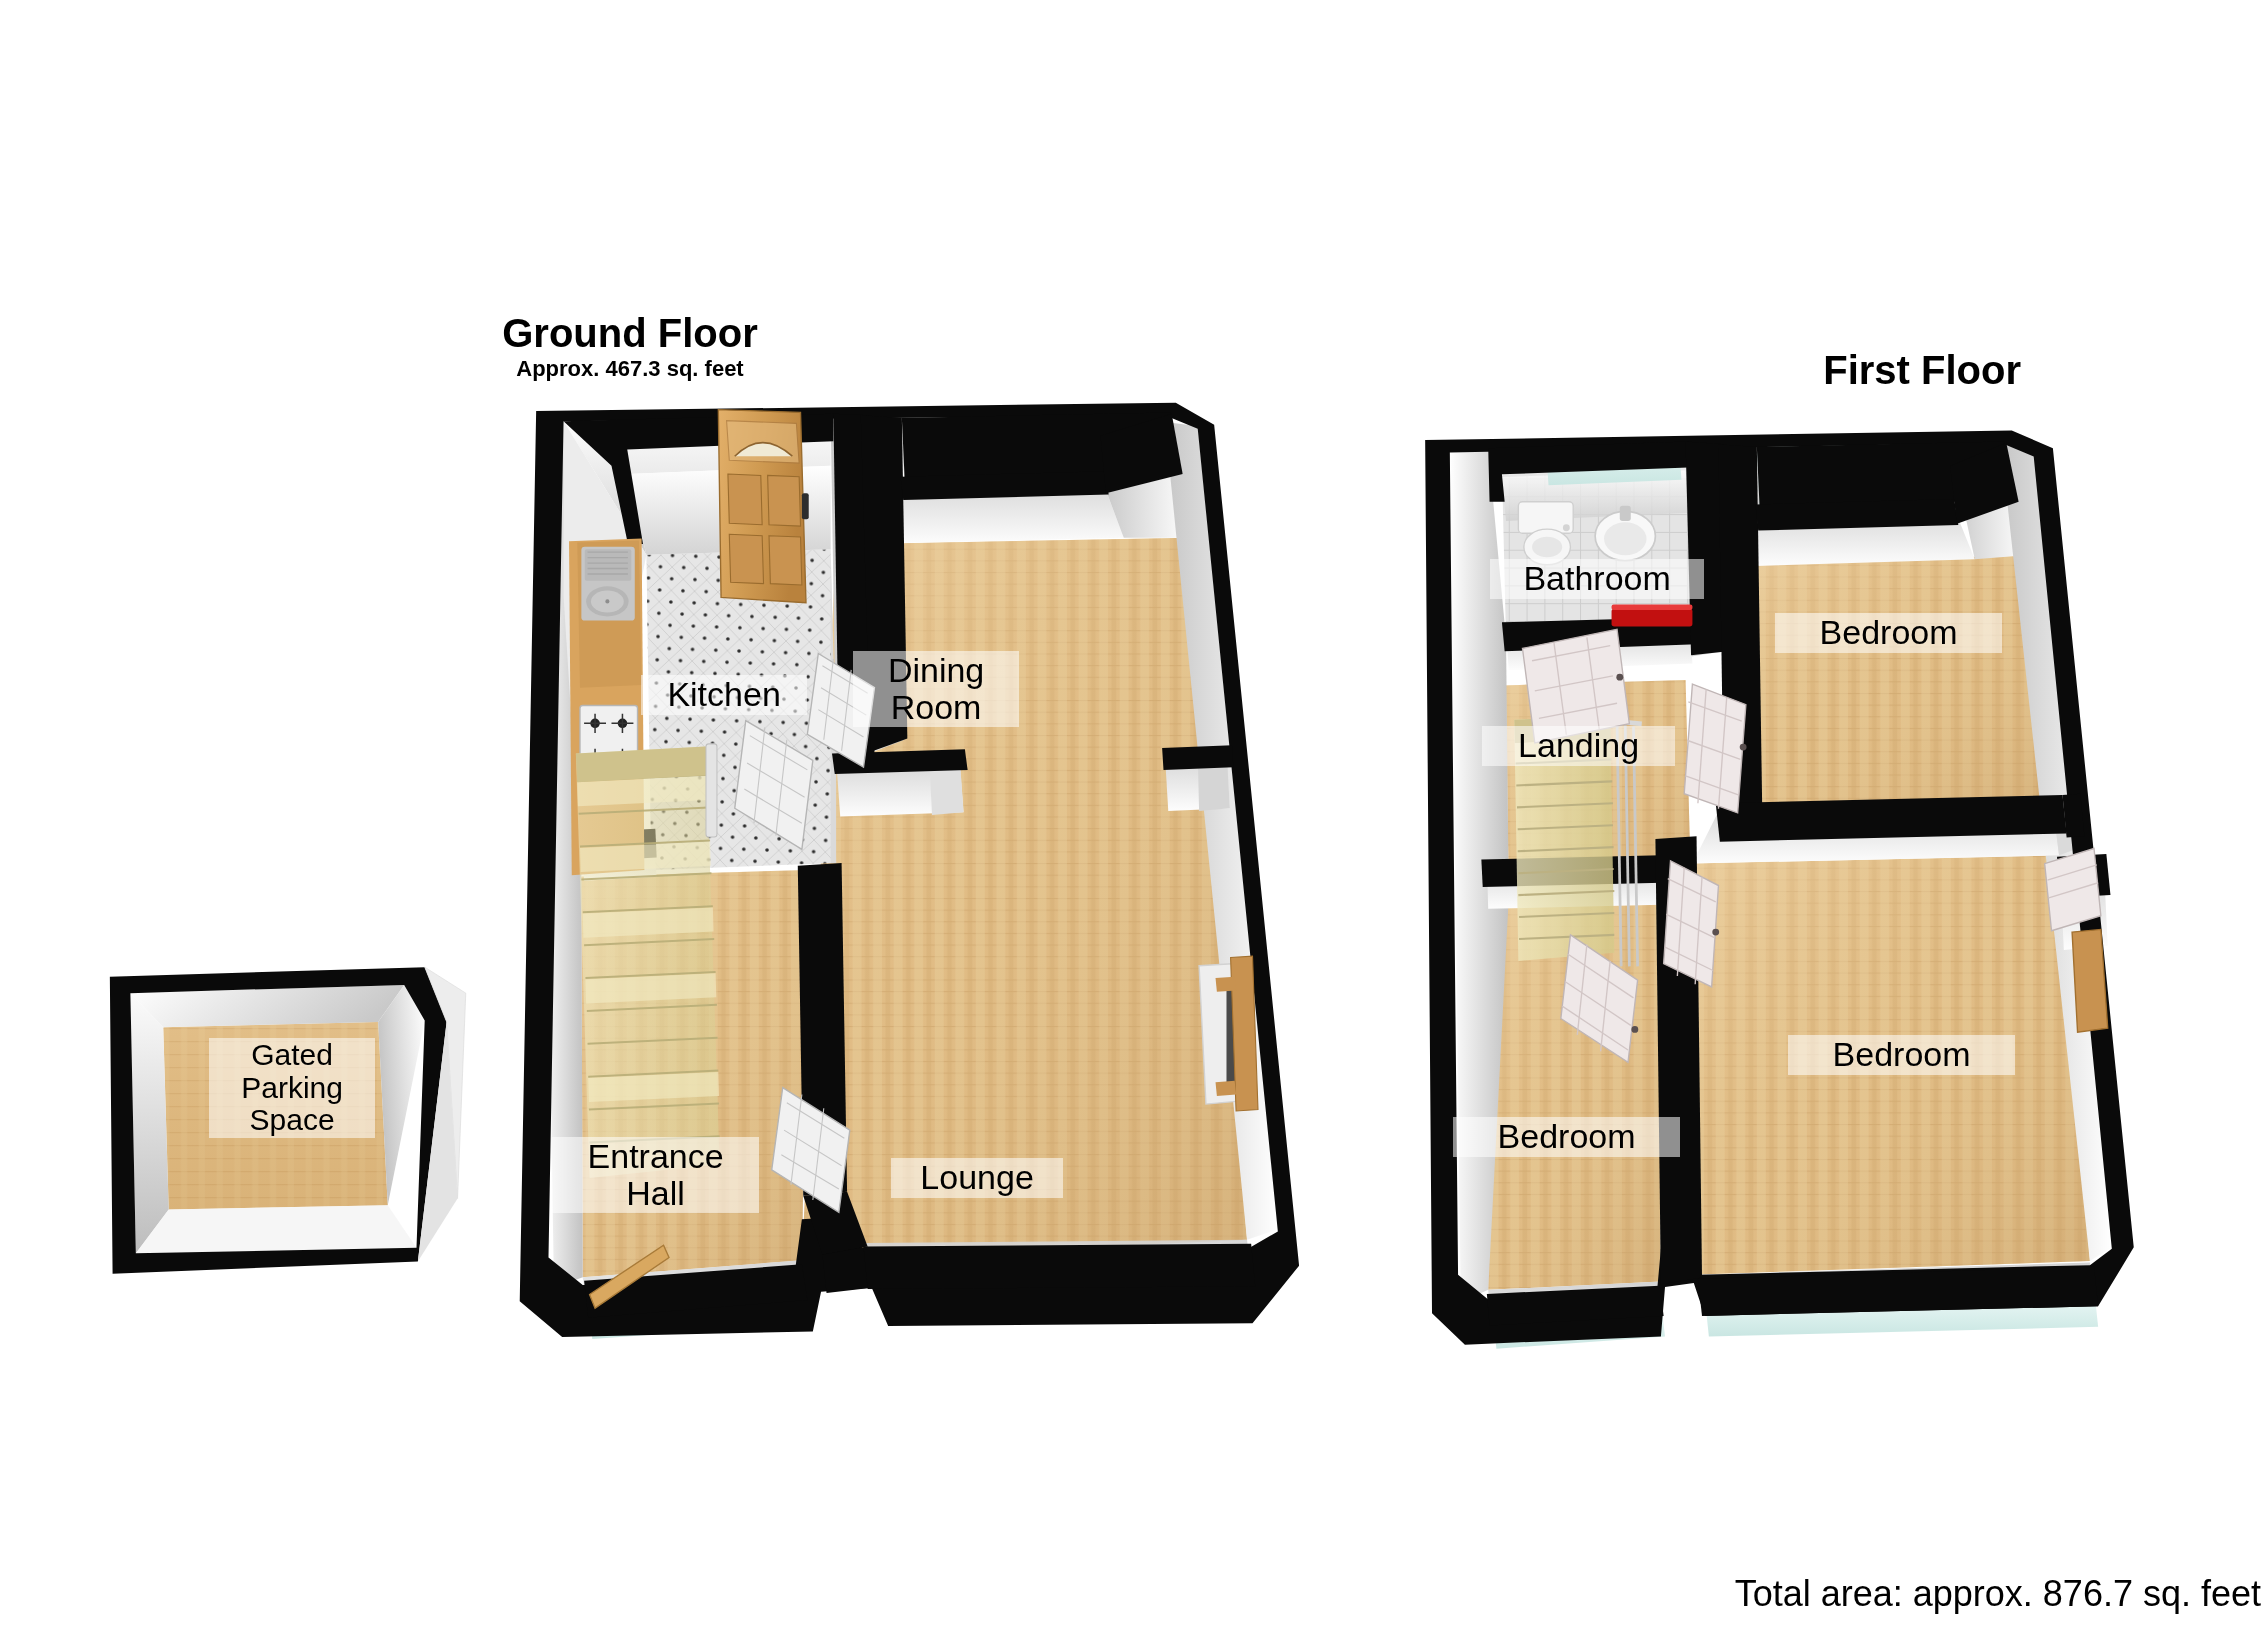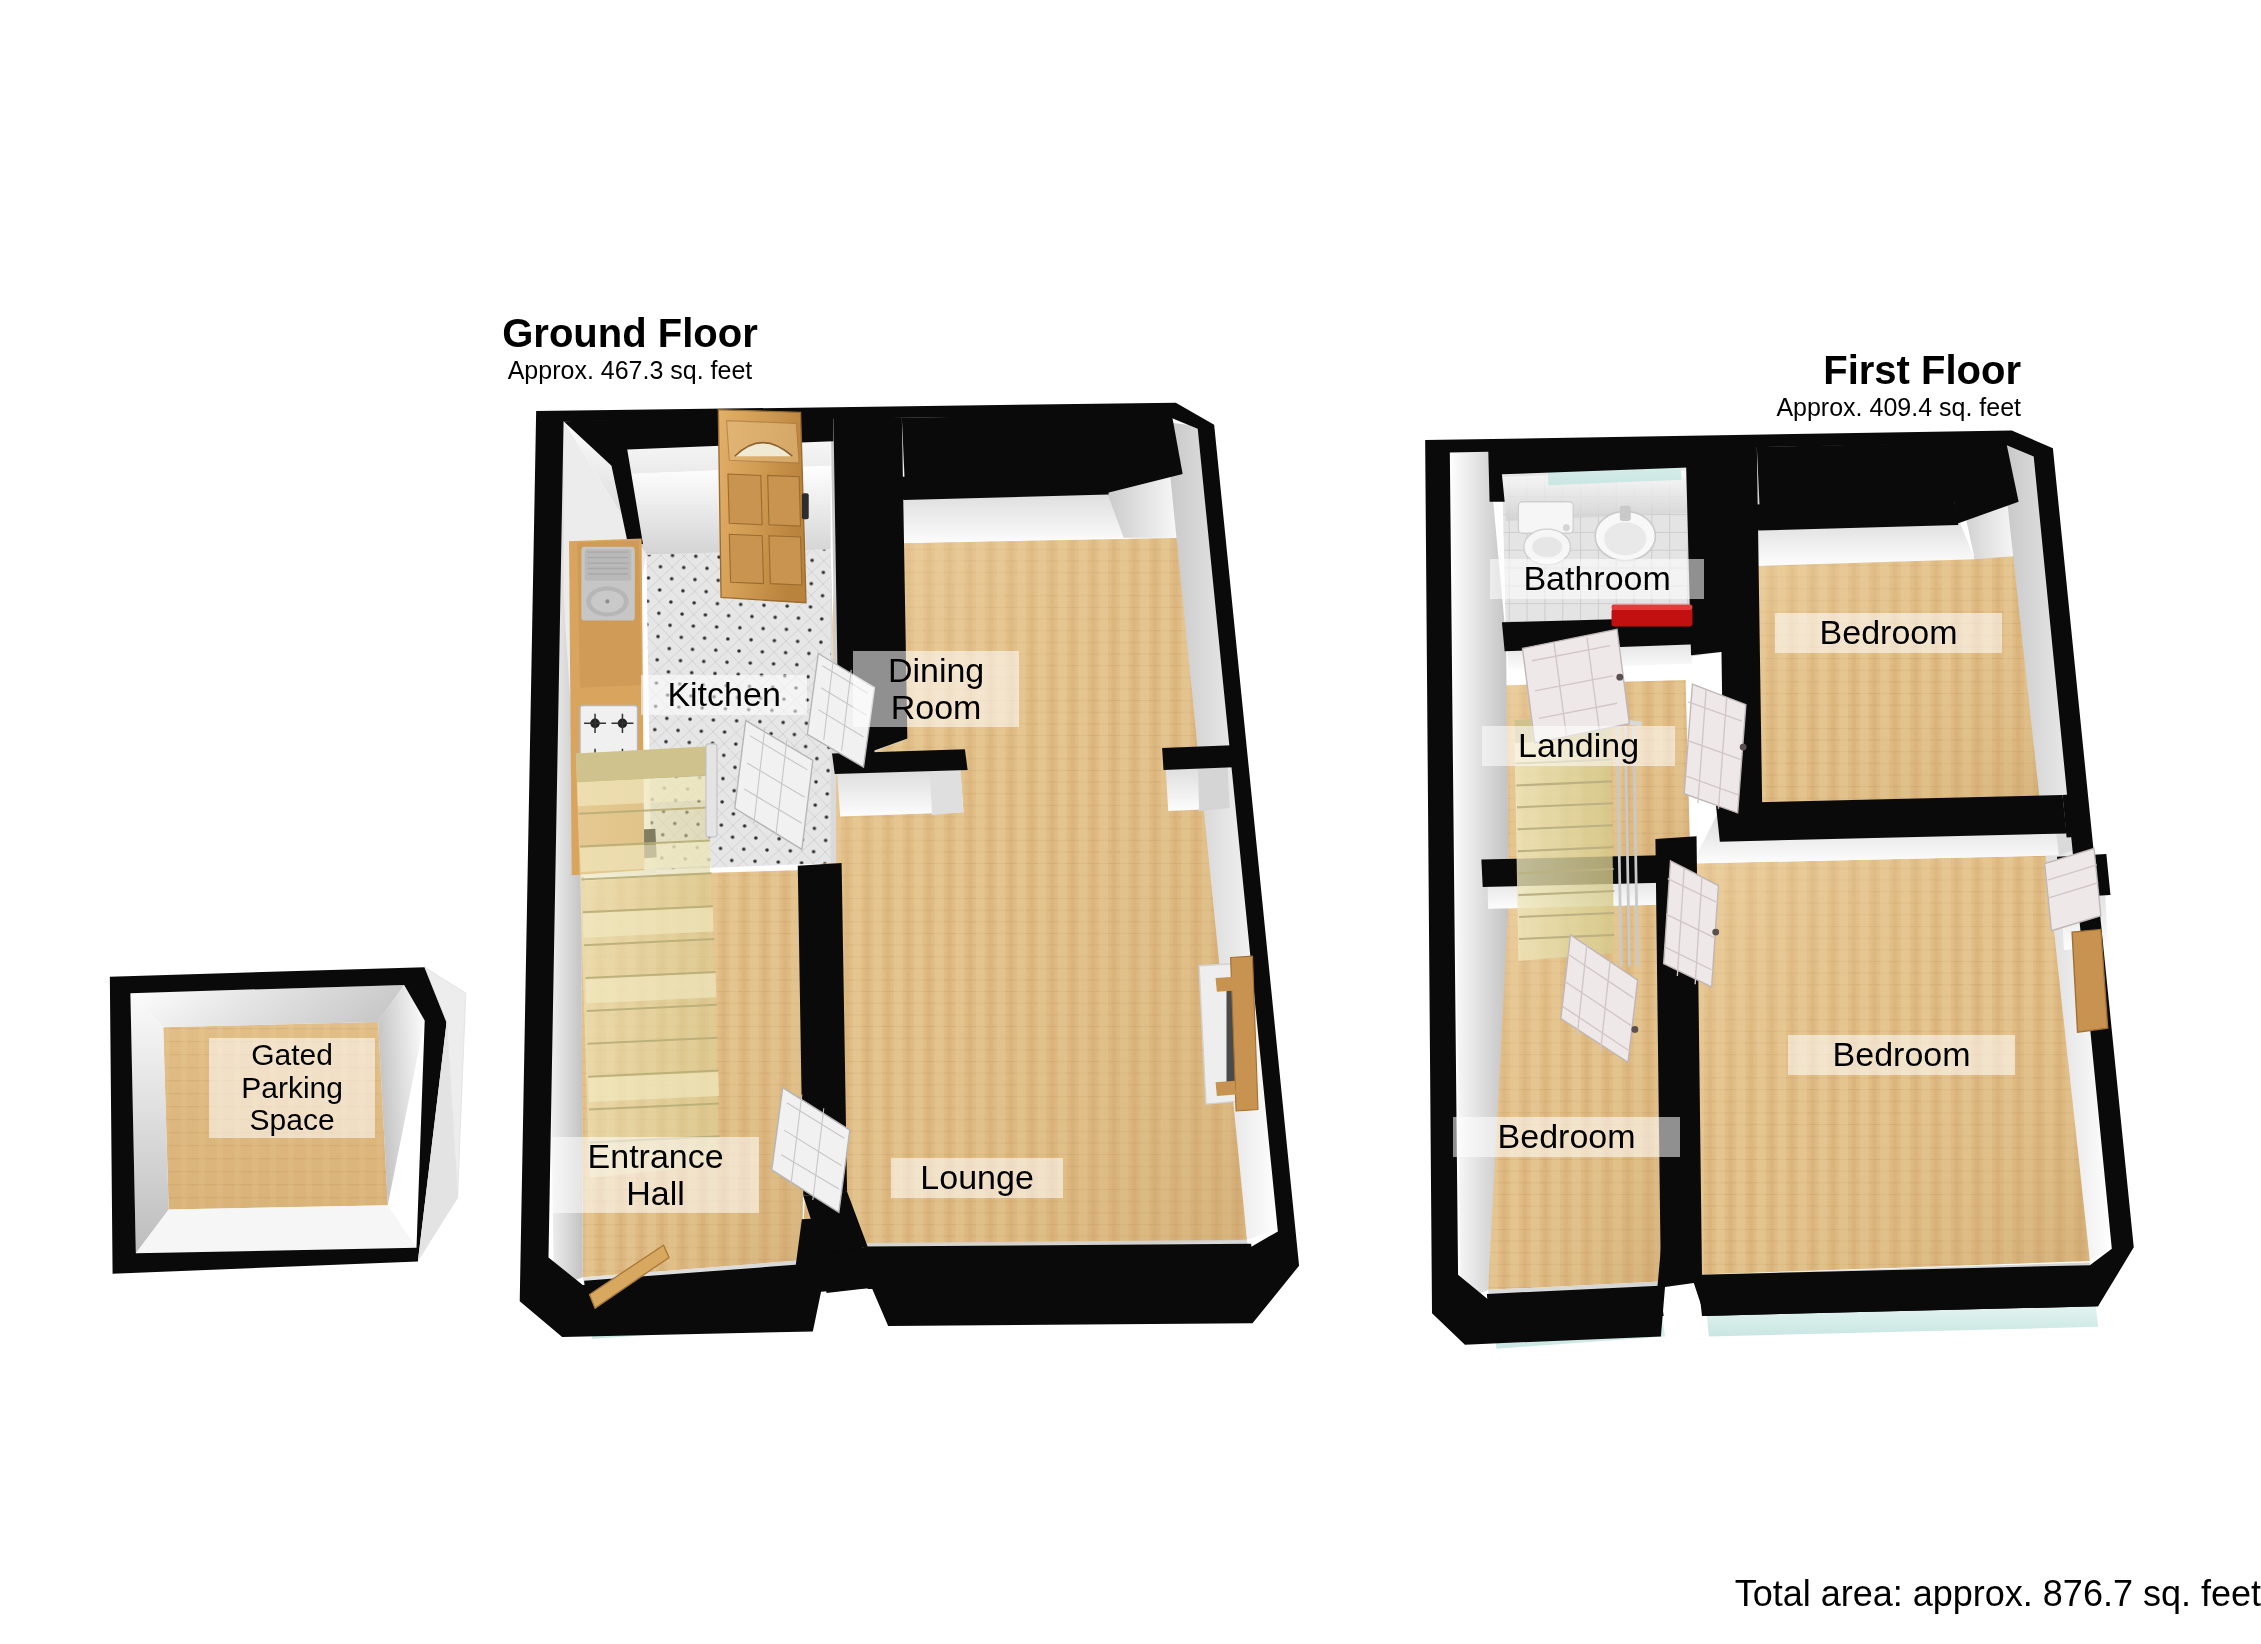--- a/index.html
+++ b/index.html
@@ -28,22 +28,22 @@
     user-select: none;
   }
   .floor-heading .ttl {
     font-size: 40px;
     font-weight: bold;
     letter-spacing: 0px;
     line-height: 1.05;
     white-space: nowrap;
   }
   .floor-heading .sub {
-    font-size: 25px;
-    font-weight: normal;
+    font-size: 22px;
+    font-weight: bold;
     line-height: 1.35;
     white-space: nowrap;
   }
   #gf-heading { left: 356px; top: 312px; width: 548px; }
   #ff-heading { left: 1473px; top: 349px; width: 548px; text-align: right; }
 
   .total-area {
     position: absolute;
     left: 0;
     right: 0;
@@ -76,21 +76,20 @@
 
 <div class="stage">
 
   <div class="floor-heading" id="gf-heading">
     <div class="ttl">Ground Floor</div>
     <div class="sub">Approx. 467.3 sq. feet</div>
   </div>
 
   <div class="floor-heading" id="ff-heading">
     <div class="ttl">First Floor</div>
-    <div class="sub">Approx. 409.4 sq. feet</div>
   </div>
 
   <div class="svg-wrap" style="left:82px; top:911px;">
     <svg width="439" height="397" viewBox="0 0 640 580">
       <defs>
         <linearGradient id="pkWallA" x1="0" y1="0" x2="1" y2="0.2">
           <stop offset="0" stop-color="#ffffff"></stop>
             <stop offset="1" stop-color="#c9c9c9"></stop>
         </linearGradient>
         <linearGradient id="pkWallB" x1="0" y1="0" x2="0" y2="1">

